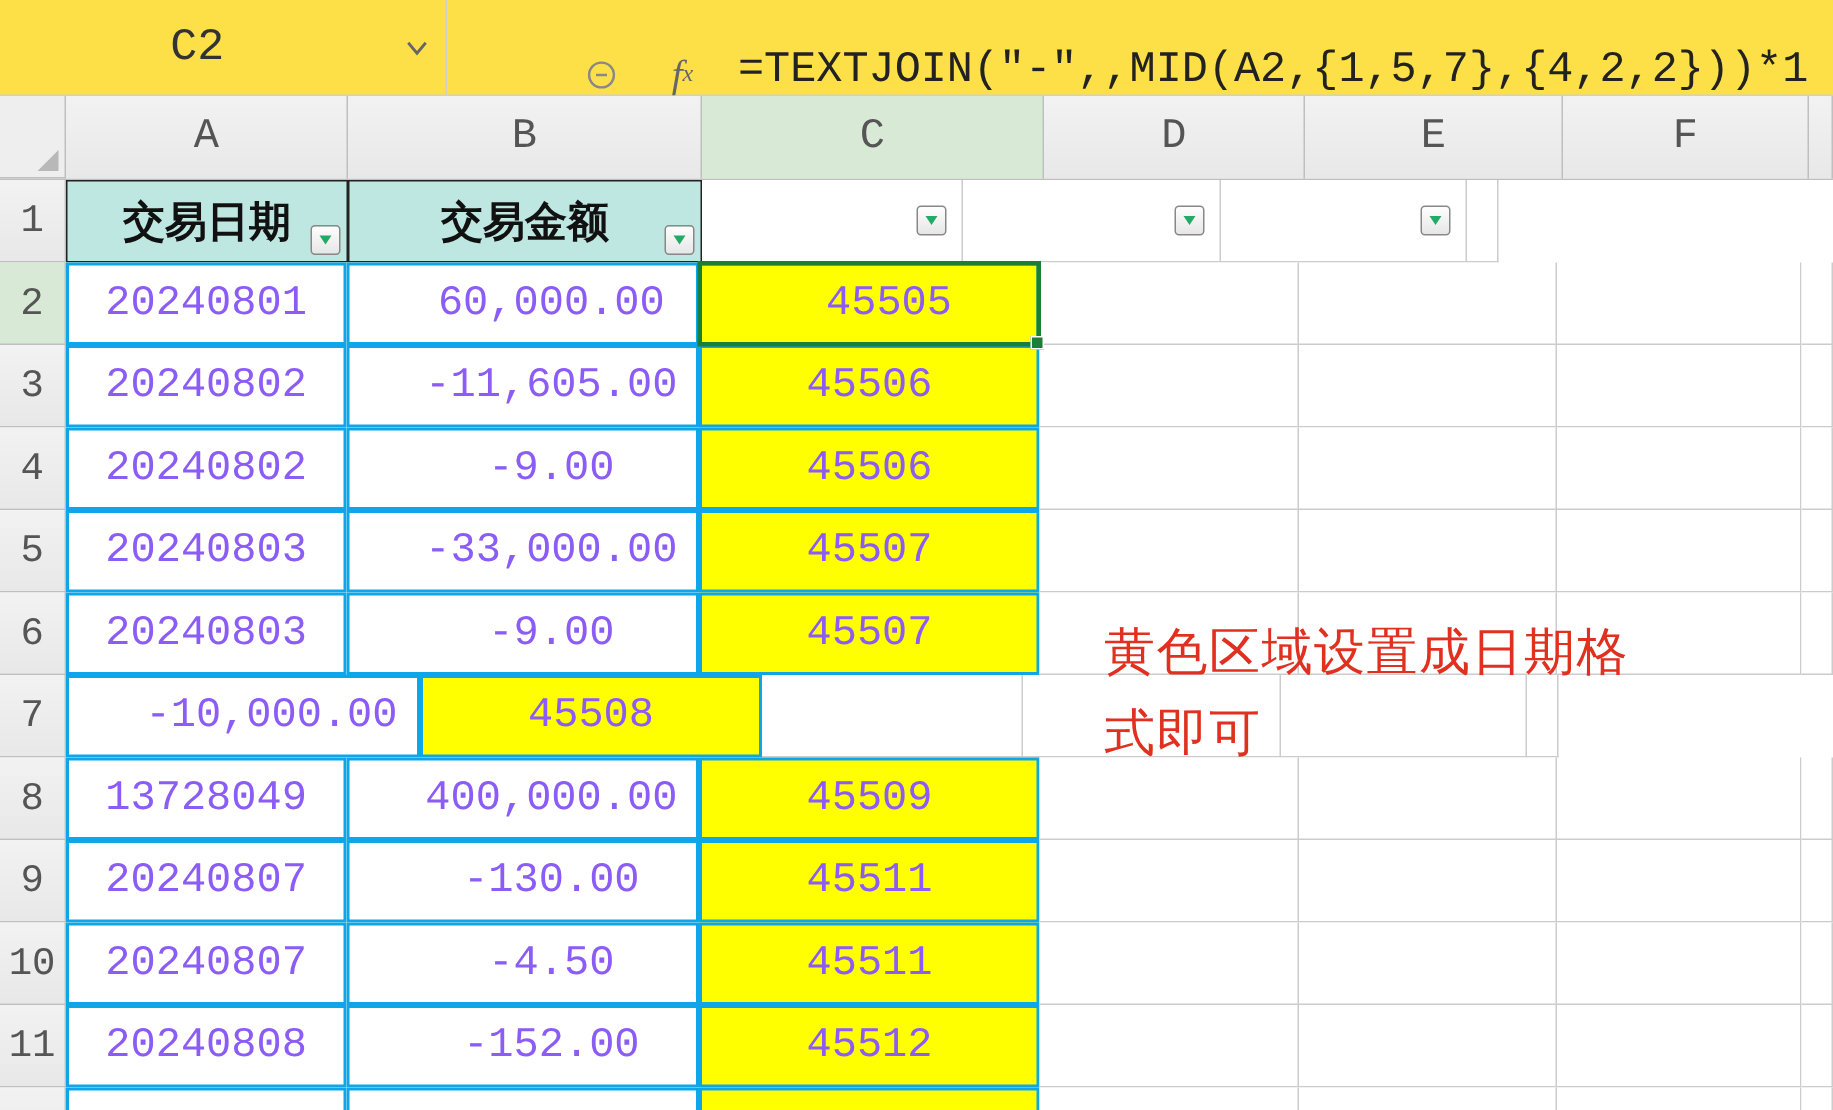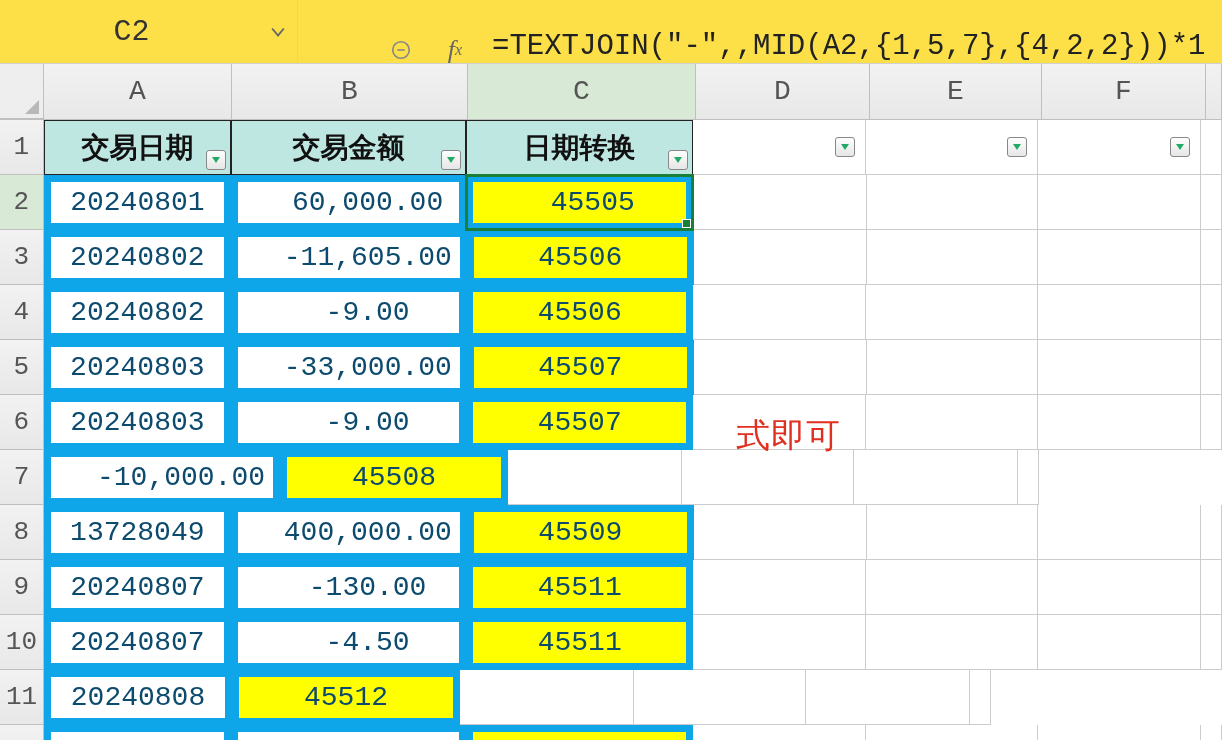--- a/index.html
+++ b/index.html
@@ -137,23 +137,23 @@
   .th-cell {
     background: #bfe7e1;
     border: 1px solid #222;
     font-family: Liberation Sans, sans-serif;
     font-weight: 700;
     font-size: 28px;
     justify-content: center;
     color:#111;
   }
   .td-cell {
-    border: 7px solid #0ea5e9;
+    border: 2px solid #0ea5e9;
     justify-content: center;
-    color:#0c4a6e;
+    color:#8b5cf6;
   }
   .td-b { justify-content: center; padding-left: 48px; }
   .yellow { background: #ffff00; }
   .filter-arrow {
     position: absolute;
     right: 4px; bottom: 4px;
     width: 20px; height: 20px;
     border: 1px solid #888;
     border-radius: 3px;
     background: linear-gradient(#fefefe,#e6e6e6);
@@ -231,28 +231,20 @@
           </span>
       </div>
       <div class="cell th-cell w-b">
         <span>交易金额</span>
         <span class="filter-arrow">
             <svg width="10" height="10" viewBox="0 0 10 10">
               <path d="M1 2 L5 8 L9 2 Z" fill="#2a6"></path>
             </svg>
           </span>
       </div>
-      <div class="cell th-cell w-c">
-        <span>日期转换</span>
-        <span class="filter-arrow">
-            <svg width="10" height="10" viewBox="0 0 10 10">
-              <path d="M1 2 L5 8 L9 2 Z" fill="#2a6"></path>
-            </svg>
-          </span>
-      </div>
       <div class="cell w-d" style="justify-content:flex-end;">
         <span class="filter-arrow" style="position:static;">
             <svg width="10" height="10" viewBox="0 0 10 10">
               <path d="M1 2 L5 8 L9 2 Z" fill="#2a6"></path>
             </svg>
           </span>
       </div>
       <div class="cell w-e" style="justify-content:flex-end;">
         <span class="filter-arrow" style="position:static;">
             <svg width="10" height="10" viewBox="0 0 10 10">
@@ -356,35 +348,37 @@
           <div class="cell td-cell td-b w-b">-4.50</div>
           <div class="cell td-cell yellow w-c">45511</div>
           <div class="cell w-d"></div>
           <div class="cell w-e"></div>
           <div class="cell w-f"></div>
           <div class="cell w-g"></div>
         </div>
         <div class="row">
           <div class="row-header">11</div>
           <div class="cell td-cell w-a">20240808</div>
+          <div class="cell td-cell td-b w-b">-152.00</div>
           <div class="cell td-cell yellow w-c">45512</div>
           <div class="cell w-d"></div>
           <div class="cell w-e"></div>
           <div class="cell w-f"></div>
           <div class="cell w-g"></div>
         </div>
         <div class="row">
           <div class="row-header">12</div>
           <div class="cell td-cell w-a">20240808</div>
           <div class="cell td-cell td-b w-b">-4.50</div>
           <div class="cell td-cell yellow w-c">45512</div>
           <div class="cell w-d"></div>
           <div class="cell w-e"></div>
           <div class="cell w-f"></div>
           <div class="cell w-g"></div>
         </div>
       </div>
 
     <div class="annotation">
+      <div>黄色区域设置成日期格</div>
       <div>式即可</div>
     </div>
   </div>
 </div>
 
 </body></html>

